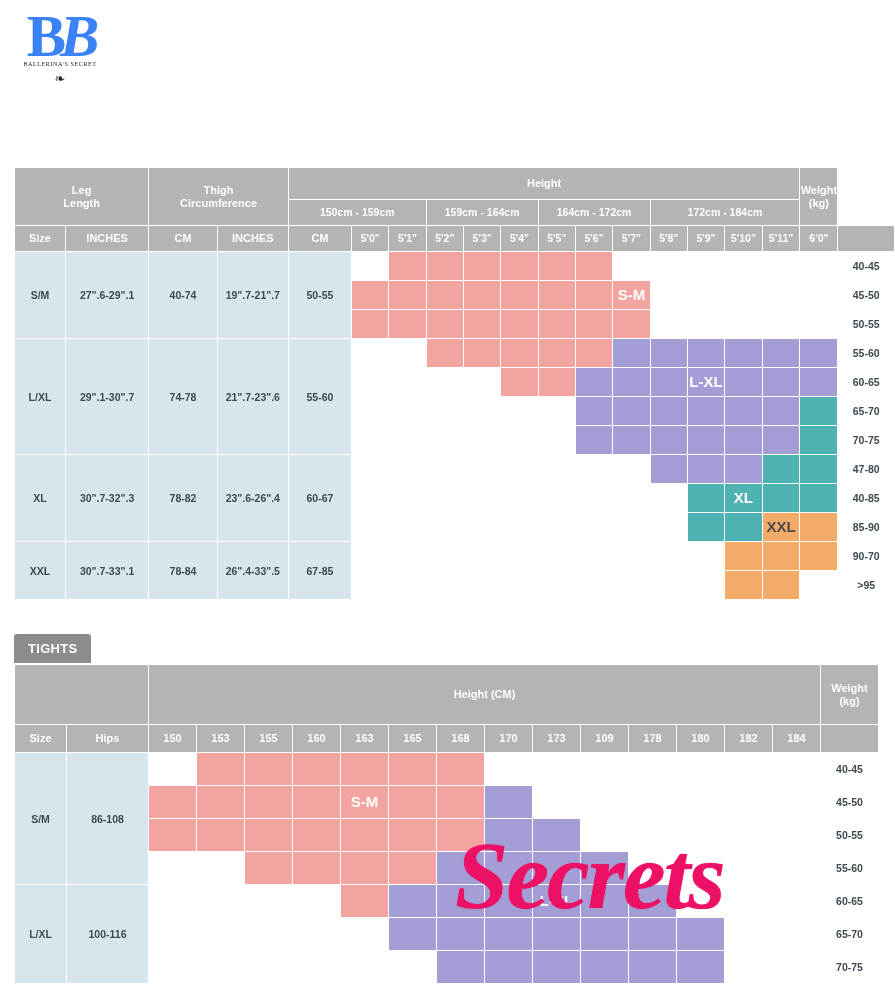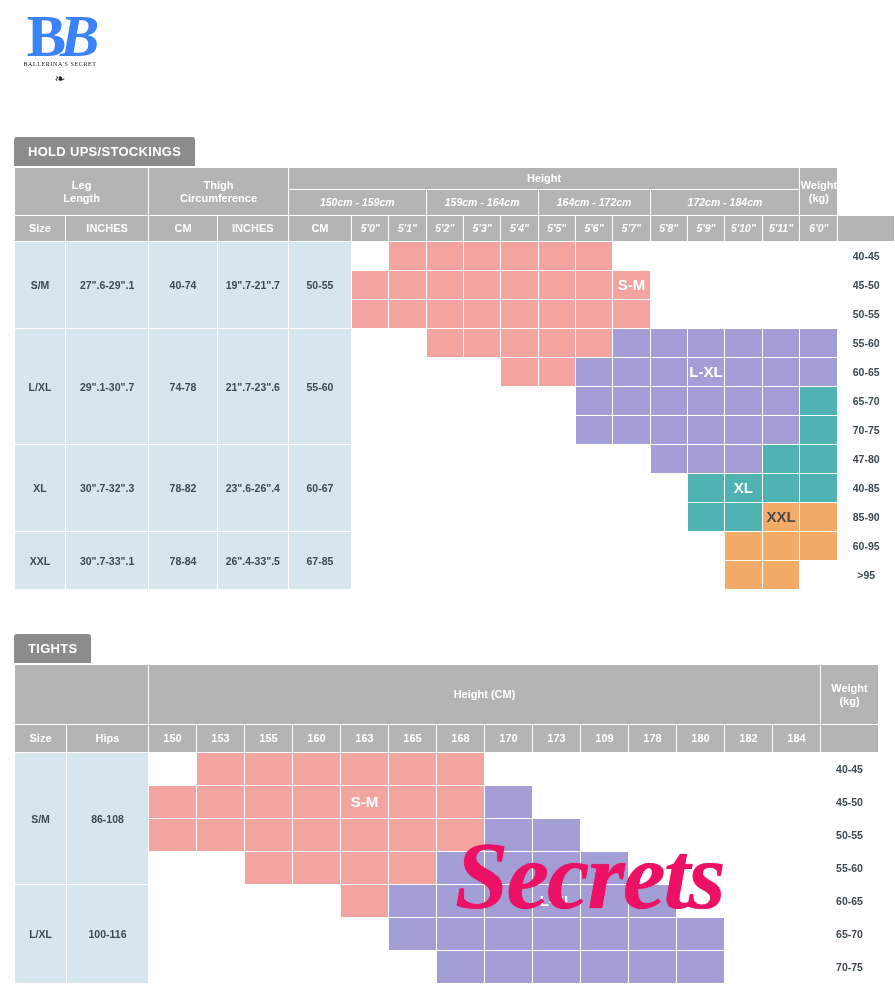--- a/index.html
+++ b/index.html
@@ -32,21 +32,21 @@
     display: inline-block;
     border-top-left-radius: 3px; border-top-right-radius: 3px;
   }
   .tab-row { position: absolute; }
 
   table { border-collapse: collapse; table-layout: fixed; }
   td, th { border: 1px solid #ffffff; padding: 0; text-align: center; vertical-align: middle; }
 
   
   .hdr { background: #b4b4b4; color: #ffffff; font-weight: bold; font-size: 11px; line-height: 13px; }
-  .hdr-small { font-size: 10.5px; font-style: italic; }
+  .hdr-small { font-size: 10.5px; }
   .sizecol { background: #d7e5ec; color: #3e4a50; font-weight: bold; font-size: 10.5px; }
   .measure { background: #d7e5ec; color: #3e4a50; font-weight: bold; font-size: 10.5px; }
   .blank { background: #ffffff; }
   .wt { background: #ffffff; color: #3e4a50; font-weight: bold; font-size: 10.5px; }
 
   .c-sm  { background: #f3a3a0; }
   .c-lxl { background: #a49ed6; }
   .c-xl  { background: #4fb3b3; }
   .c-xxl { background: #f3ab68; }
 
@@ -76,23 +76,20 @@
 <div class="page">
 
   <div class="logo-block">
     <div class="logo-mark">
       <span>B</span><span class="s2">B</span>
     </div>
     <div class="logo-name">BALLERINA'S SECRET</div>
     <div class="logo-orn">❧</div>
   </div>
 
-  <div class="tab-row" style="left:14px; top:137px;">
-    <span class="section-tab">HOLD UPS/STOCKINGS</span>
-  </div>
 
   <div style="position:absolute; left:14px; top:167px;">
     <table id="tbl-holdups">
         <colgroup>
           <col style="width:52px">
           <col style="width:85px">
           <col style="width:70px">
           <col style="width:72px">
           <col style="width:65px">
           <col style="width:38px">
@@ -113,21 +110,21 @@
         <tbody>
           <tr>
             <td class="hdr" colspan="2" rowspan="2">
               <div>Leg</div>
               <div>Length</div>
             </td>
             <td class="hdr" colspan="2" rowspan="2">
               <div>Thigh</div>
               <div>Circumference</div>
             </td>
-            <td class="hdr" colspan="13" style="height:22px">Height</td>
+            <td class="hdr" colspan="13" style="height:32px">Height</td>
             <td class="hdr" rowspan="2">
               <div>Weight</div>
               <div>(kg)</div>
             </td>
           </tr>
           <tr>
             <td class="hdr hdr-small" colspan="3" style="height:26px">150cm - 159cm</td>
             <td class="hdr hdr-small" colspan="3" style="height:26px">159cm - 164cm</td>
             <td class="hdr hdr-small" colspan="3" style="height:26px">164cm - 172cm</td>
             <td class="hdr hdr-small" colspan="4" style="height:26px">172cm - 184cm</td>
@@ -340,21 +337,21 @@
             <td class="blank" style="height:29px"></td>
             <td class="blank" style="height:29px"></td>
             <td class="blank" style="height:29px"></td>
             <td class="blank" style="height:29px"></td>
             <td class="blank" style="height:29px"></td>
             <td class="blank" style="height:29px"></td>
             <td class="blank" style="height:29px"></td>
             <td class="c-xxl" style="height:29px"></td>
             <td class="c-xxl" style="height:29px"></td>
             <td class="c-xxl" style="height:29px"></td>
-            <td class="wt">60-95</td>
+            <td class="wt">90-70</td>
           </tr>
           <tr>
             <td class="blank" style="height:29px"></td>
             <td class="blank" style="height:29px"></td>
             <td class="blank" style="height:29px"></td>
             <td class="blank" style="height:29px"></td>
             <td class="blank" style="height:29px"></td>
             <td class="blank" style="height:29px"></td>
             <td class="blank" style="height:29px"></td>
             <td class="blank" style="height:29px"></td>

